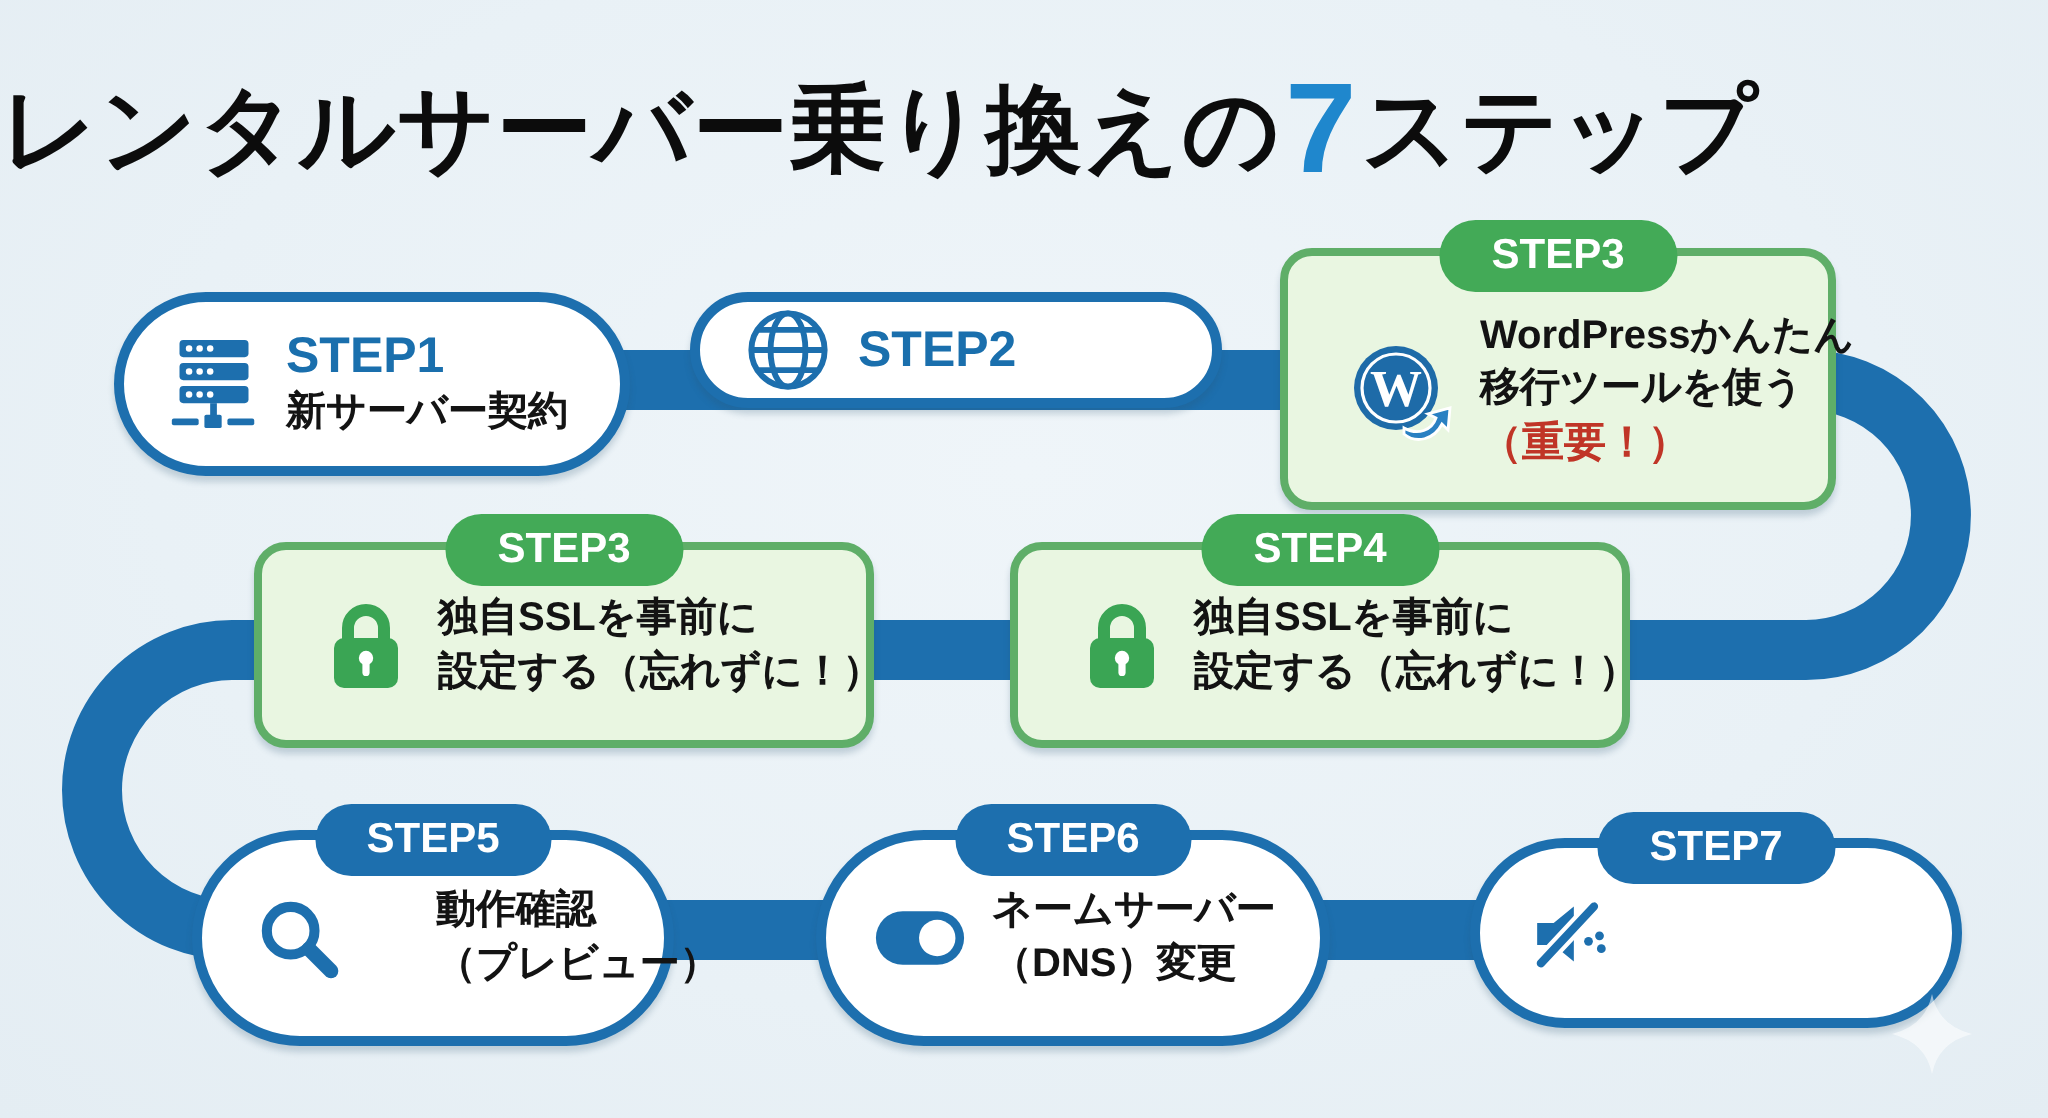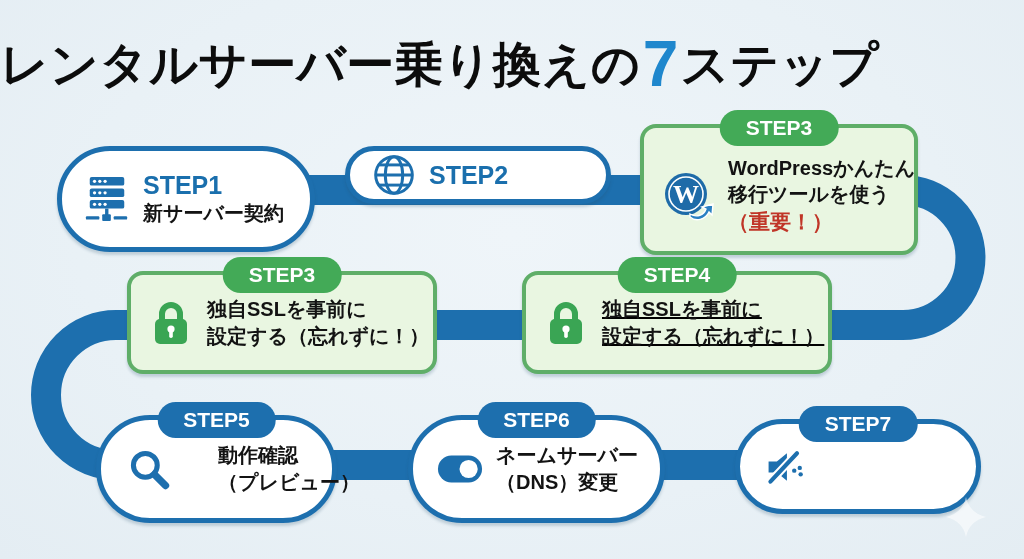--- a/index.html
+++ b/index.html
@@ -12,21 +12,21 @@
     position:absolute;top:26px;left:0;width:100%;margin:0;
     font-size:48px;font-weight:900;color:#0c0c0c;letter-spacing:0.5px;line-height:1.2;
   }
   .title .num{color:#1f87cd;font-size:64px;vertical-align:-5px;padding:0 2px;font-weight:900;}
   .flow{position:absolute;left:0;top:0;width:1024px;height:559px;}
   .box{
     position:absolute;display:flex;align-items:center;box-sizing:border-box;
     box-shadow:0 3px 3px rgba(40,80,110,.22);
   }
   .pill{background:#ffffff;border:5px solid #1d6fae;border-radius:60px;padding-left:22px;gap:13px;}
-  .greenbox{background:#e9f6e1;border:4px solid #5fae68;border-radius:16px;padding-left:16px;gap:12px;}
+  .greenbox{background:#e9f6e1;border:4px solid #5fae68;border-radius:16px;padding-left:28px;gap:12px;}
   .badge{
     position:absolute;top:-18px;left:50%;transform:translateX(-50%);
     height:36px;line-height:36px;padding:0 26px;border-radius:18px;
     color:#ffffff;font-weight:800;font-size:21px;white-space:nowrap;
   }
   .badge.green{background:#43aa57;}
   .badge.blue{background:#1d6fae;}
   .icon{flex:0 0 auto;display:block;}
   .txt{display:flex;flex-direction:column;justify-content:center;}
   .steplabel{color:#1a6fad;font-weight:800;font-size:25px;line-height:1.15;}
@@ -39,21 +39,21 @@
 <body>
 
 <div class="stage">
 
   <h1 class="title"><span>レンタルサーバー乗り換えの</span><span class="num">7</span><span>ステップ</span></h1>
 
   <svg class="flow" viewBox="0 0 1024 559">
     <path d="M 90 190 H 903 A 67.5 67.5 0 0 1 903 325 H 116 A 70 70 0 0 0 116 465 H 900" fill="none" stroke="#1d6fae" stroke-width="30"></path>
   </svg>
 
-  <div class="box pill" style="left:57px;top:146px;width:258px;height:106px;">
+  <div class="box pill" style="left:57px;top:146px;width:258px;height:92px;">
     <svg class="icon" width="46" height="46" viewBox="0 0 48 48">
       <g fill="#1d6fae">
         <rect x="6" y="1" width="36" height="9" rx="2"></rect>
         <rect x="6" y="13" width="36" height="9" rx="2"></rect>
         <rect x="6" y="25" width="36" height="9" rx="2"></rect>
         <rect x="22" y="34" width="3.5" height="7"></rect>
         <rect x="19" y="40" width="9" height="7" rx="1"></rect>
         <rect x="2" y="42" width="14" height="3.5" rx="1"></rect>
         <rect x="31" y="42" width="14" height="3.5" rx="1"></rect>
       </g>
@@ -112,21 +112,21 @@
       <rect x="8" y="20" width="32" height="25" rx="5" fill="#3aa554"></rect>
       <circle cx="24" cy="30" r="3.6" fill="#ffffff"></circle>
       <rect x="22.2" y="31.5" width="3.6" height="7.5" rx="1.8" fill="#ffffff"></rect>
     </svg>
     <div class="txt">
       <div class="line">独自SSLを事前に</div>
       <div class="line">設定する（忘れずに！）</div>
     </div>
   </div>
 
-  <div class="box greenbox" style="left:522px;top:271px;width:310px;height:103px;text-decoration:underline;">
+  <div class="box greenbox" style="left:505px;top:271px;width:310px;height:103px;">
     <div class="badge green">STEP4</div>
     <svg class="icon" width="48" height="48" viewBox="0 0 48 48">
       <path d="M15 22 v-7 a9 9 0 0 1 18 0 v7" stroke="#3aa554" stroke-width="6" fill="none"></path>
       <rect x="8" y="20" width="32" height="25" rx="5" fill="#3aa554"></rect>
       <circle cx="24" cy="30" r="3.6" fill="#ffffff"></circle>
       <rect x="22.2" y="31.5" width="3.6" height="7.5" rx="1.8" fill="#ffffff"></rect>
     </svg>
     <div class="txt">
       <div class="line">独自SSLを事前に</div>
       <div class="line">設定する（忘れずに！）</div>

